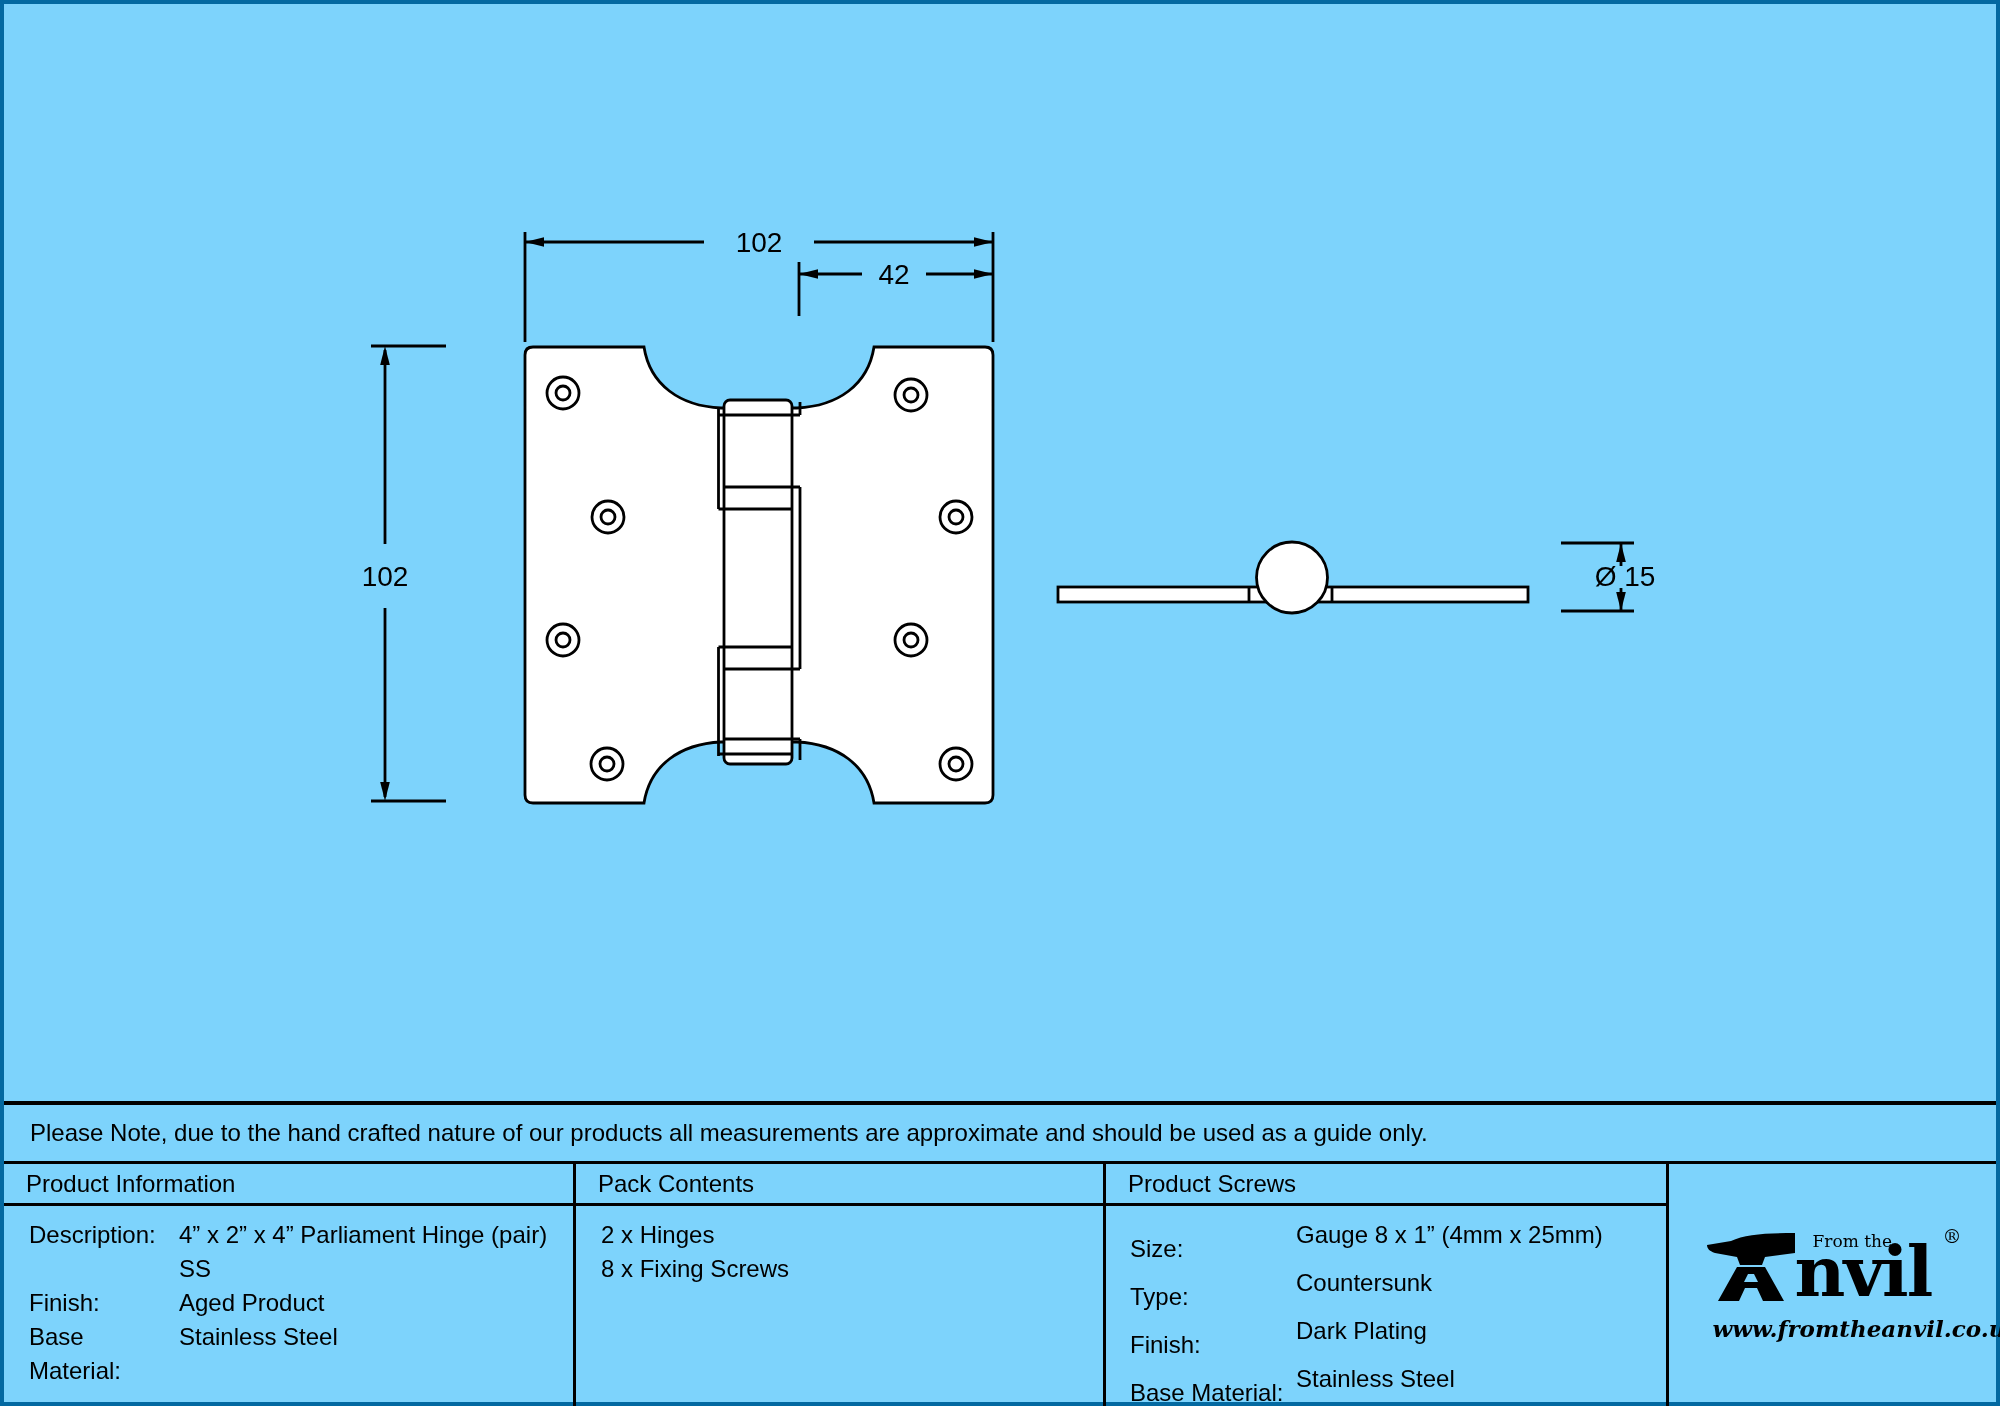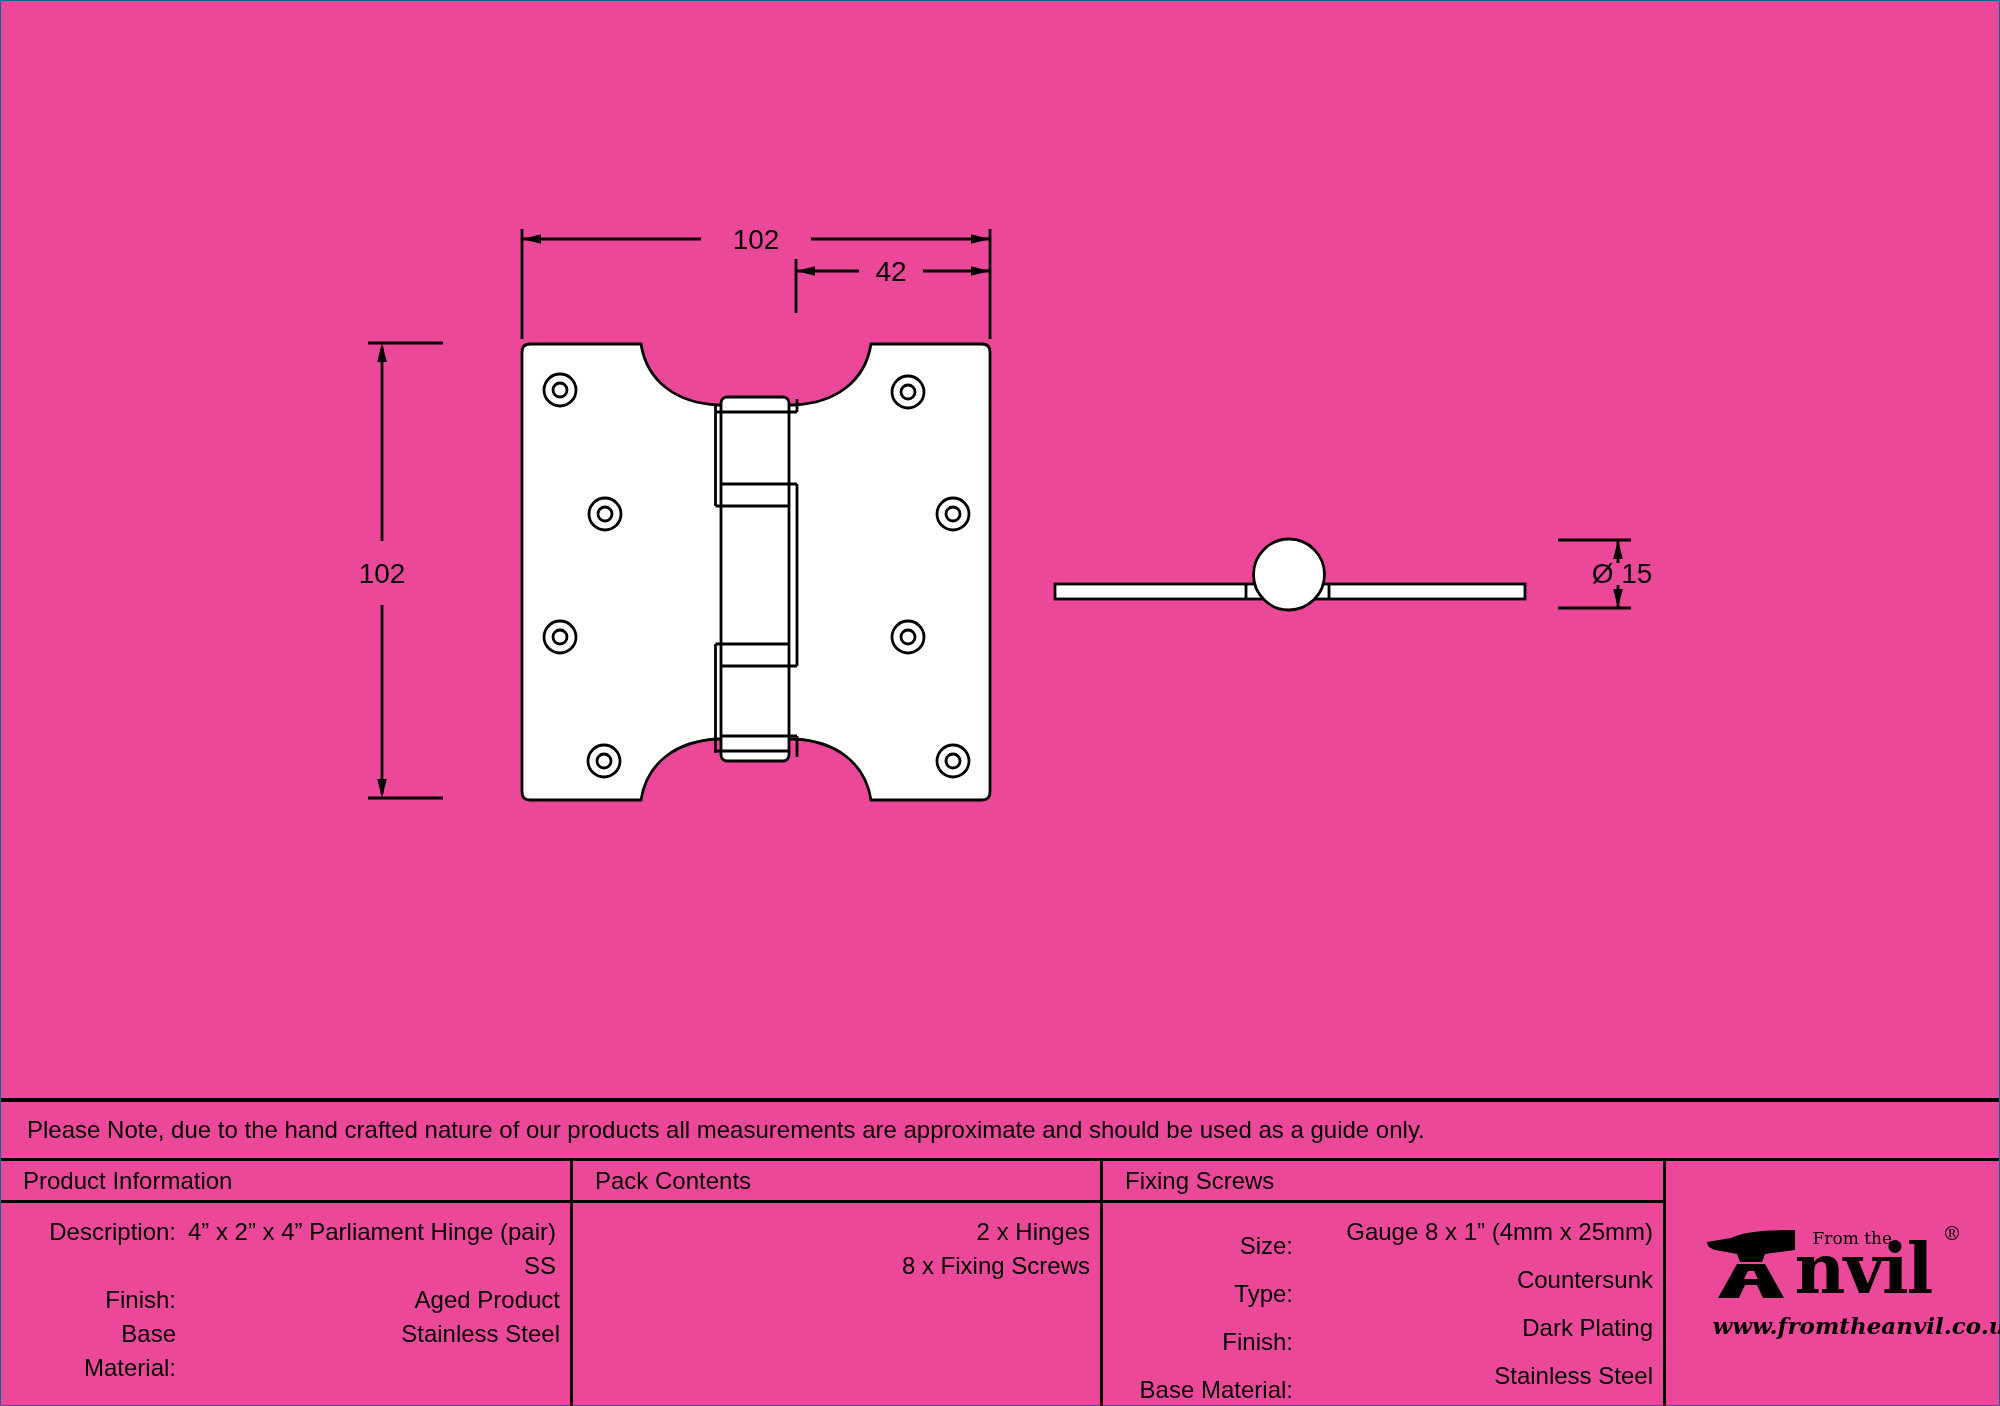--- a/index.html
+++ b/index.html
@@ -1,17 +1,17 @@
 <!DOCTYPE html>
 <html><head>
 <meta charset="utf-8">
 <style>
   html,body{margin:0;padding:0;background:#ffffff;}
   body{width:2000px;height:1406px;position:relative;font-family:"Liberation Sans",sans-serif;color:#000;}
-  .sheet{position:absolute;inset:0;border:1px solid #0369a1;box-sizing:border-box;display:flex;flex-direction:column;background:#ec4899;text-align:right;}
+  .sheet{position:absolute;inset:0;border:4px solid #0369a1;box-sizing:border-box;display:flex;flex-direction:column;background:#7dd3fc;}
   .drawing-area{height:1097px;position:relative;flex:0 0 auto;}
   .drawing-area svg{display:block;}
   .note-row{flex:0 0 63px;box-sizing:border-box;border-top:4px solid #000;border-bottom:3px solid #000;display:flex;align-items:center;padding-left:26px;font-size:24px;}
   .btable{flex:1;display:grid;grid-template-columns:572px 530px 563px 1fr;grid-template-rows:42px 1fr;}
   .cell{box-sizing:border-box;}
   .rb{border-right:3px solid #000;}
   .head{border-bottom:3px solid #000;display:flex;align-items:center;padding-left:22px;font-size:24px;}
   .bodycell{padding:12px 10px 0 25px;font-size:24px;}
   .kv{display:flex;line-height:34px;}
   .kv .k{flex:0 0 150px;}
@@ -139,21 +139,21 @@
   </div>
 
   <div class="btable">
     <div class="cell head rb" style="grid-column:1;grid-row:1;">
       <span>Product Information</span>
     </div>
     <div class="cell head rb" style="grid-column:2;grid-row:1;">
       <span>Pack Contents</span>
     </div>
     <div class="cell head rb" style="grid-column:3;grid-row:1;">
-      <span>Fixing Screws</span>
+      <span>Product Screws</span>
     </div>
 
     <div class="cell logo-cell">
       <div class="logo-box">
         <svg class="logo-anvil" width="92" height="72" viewBox="0 0 92 72">
           <g fill="#000">
             <path d="M 90,2 L 90,22 L 60,26 L 57,34 L 35,34 L 32,26 L 10,22 C 4,20 2,17 2,14 L 26,10 C 40,3 62,2 90,2 Z"></path>
             <path fill-rule="evenodd" d="M 32,36 L 60,36 L 79,70 L 58,70 L 52,57 L 40,57 L 34,70 L 13,70 Z M 43,43 L 49,43 L 53,51 L 39,51 Z"></path>
           </g>
         </svg>

